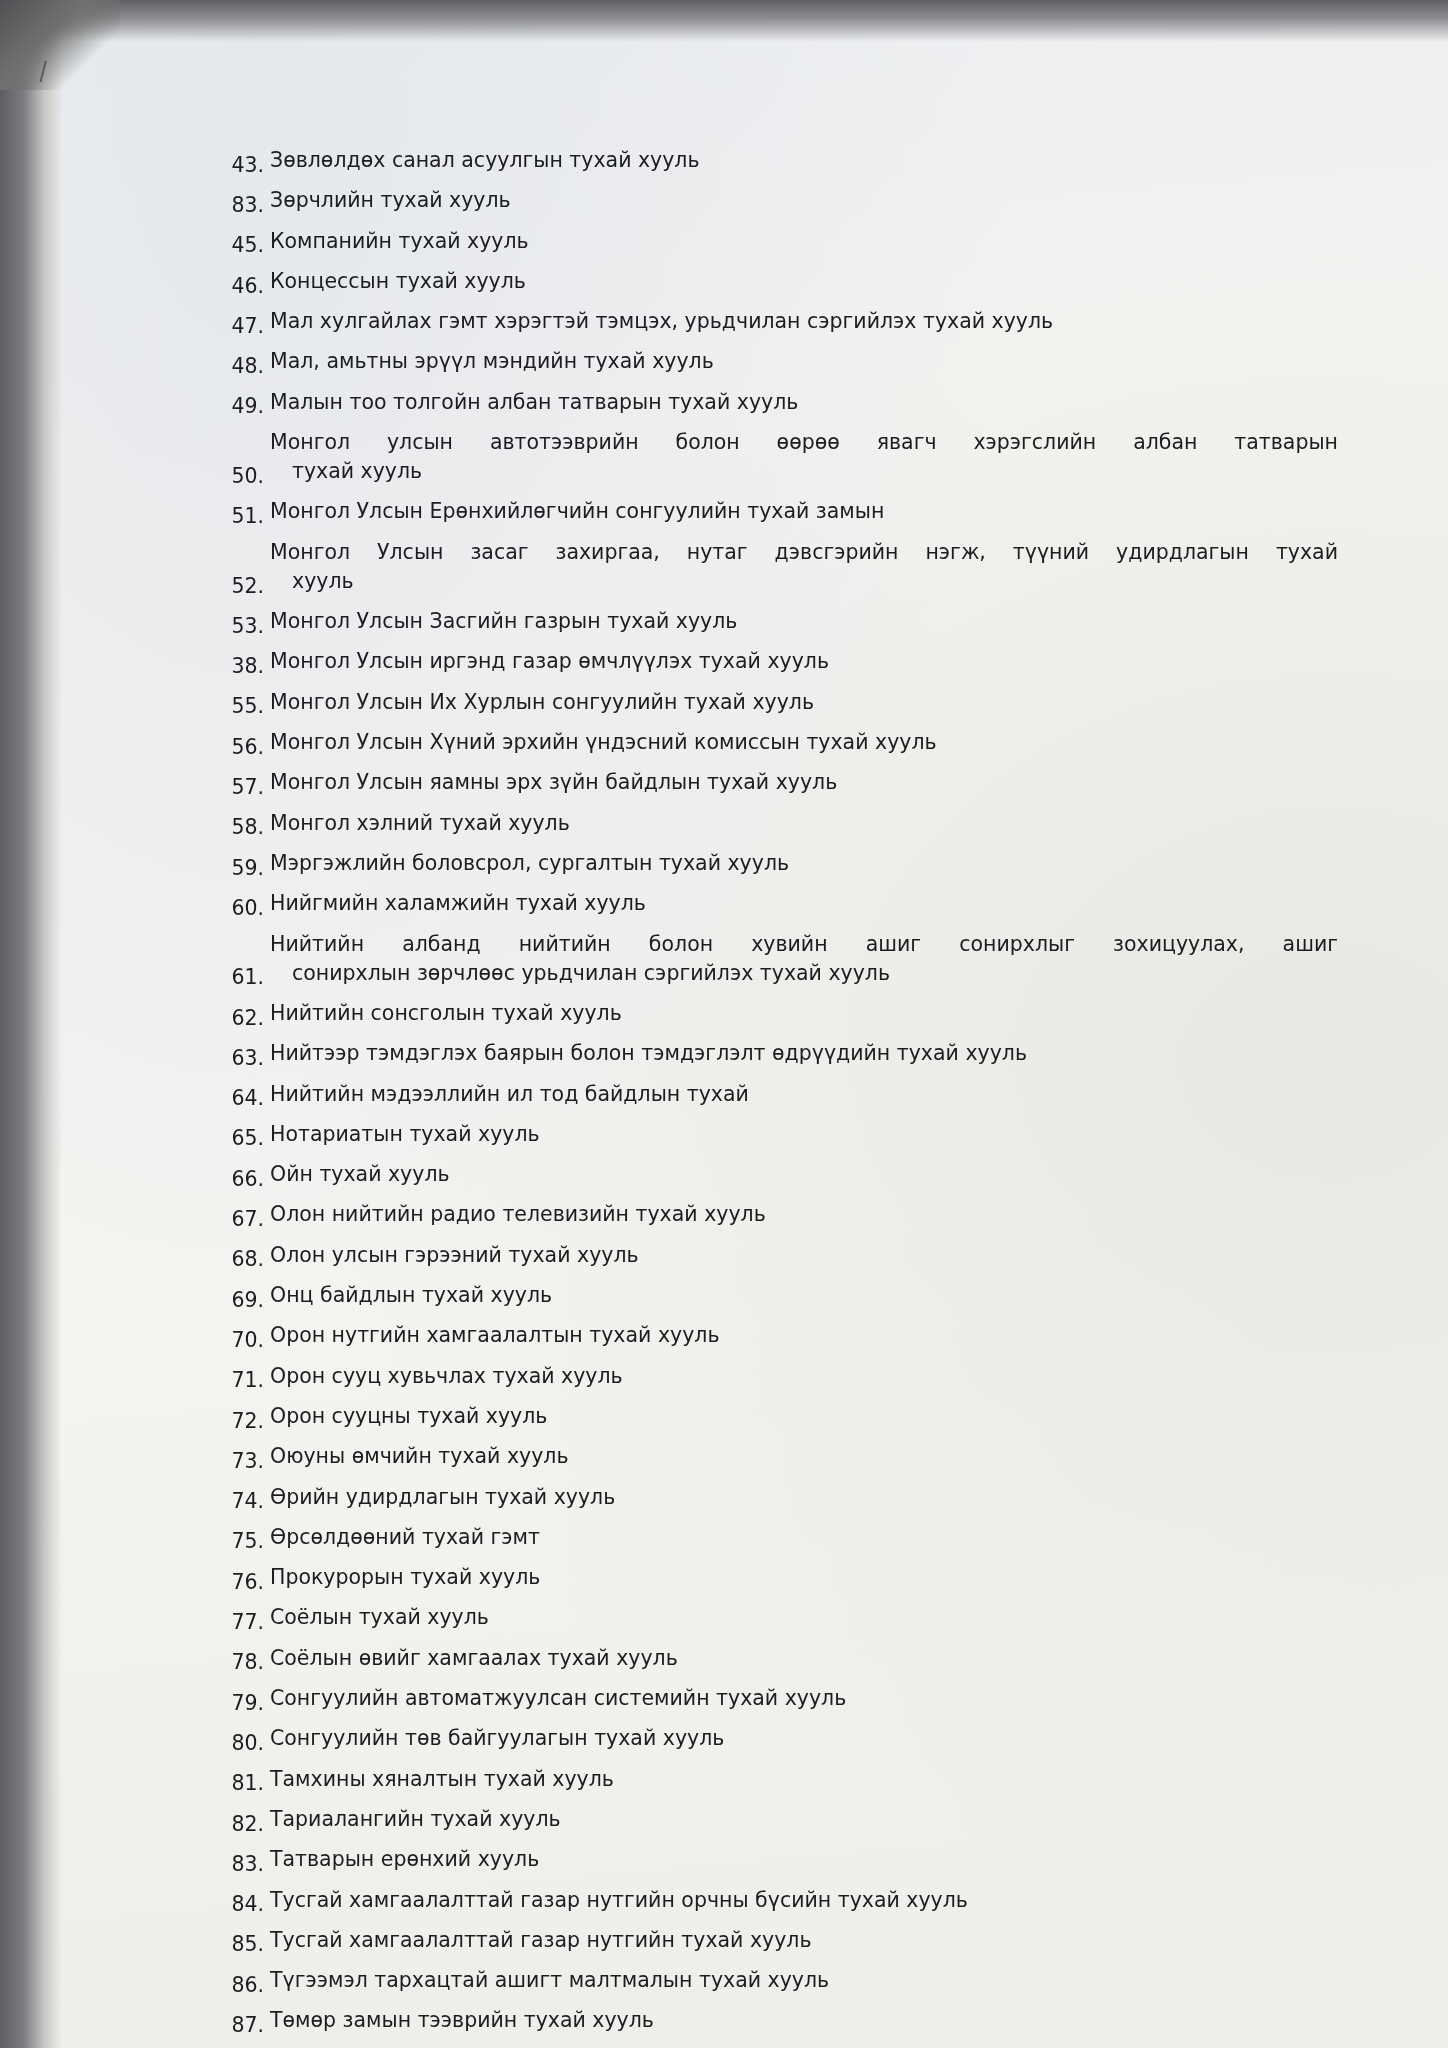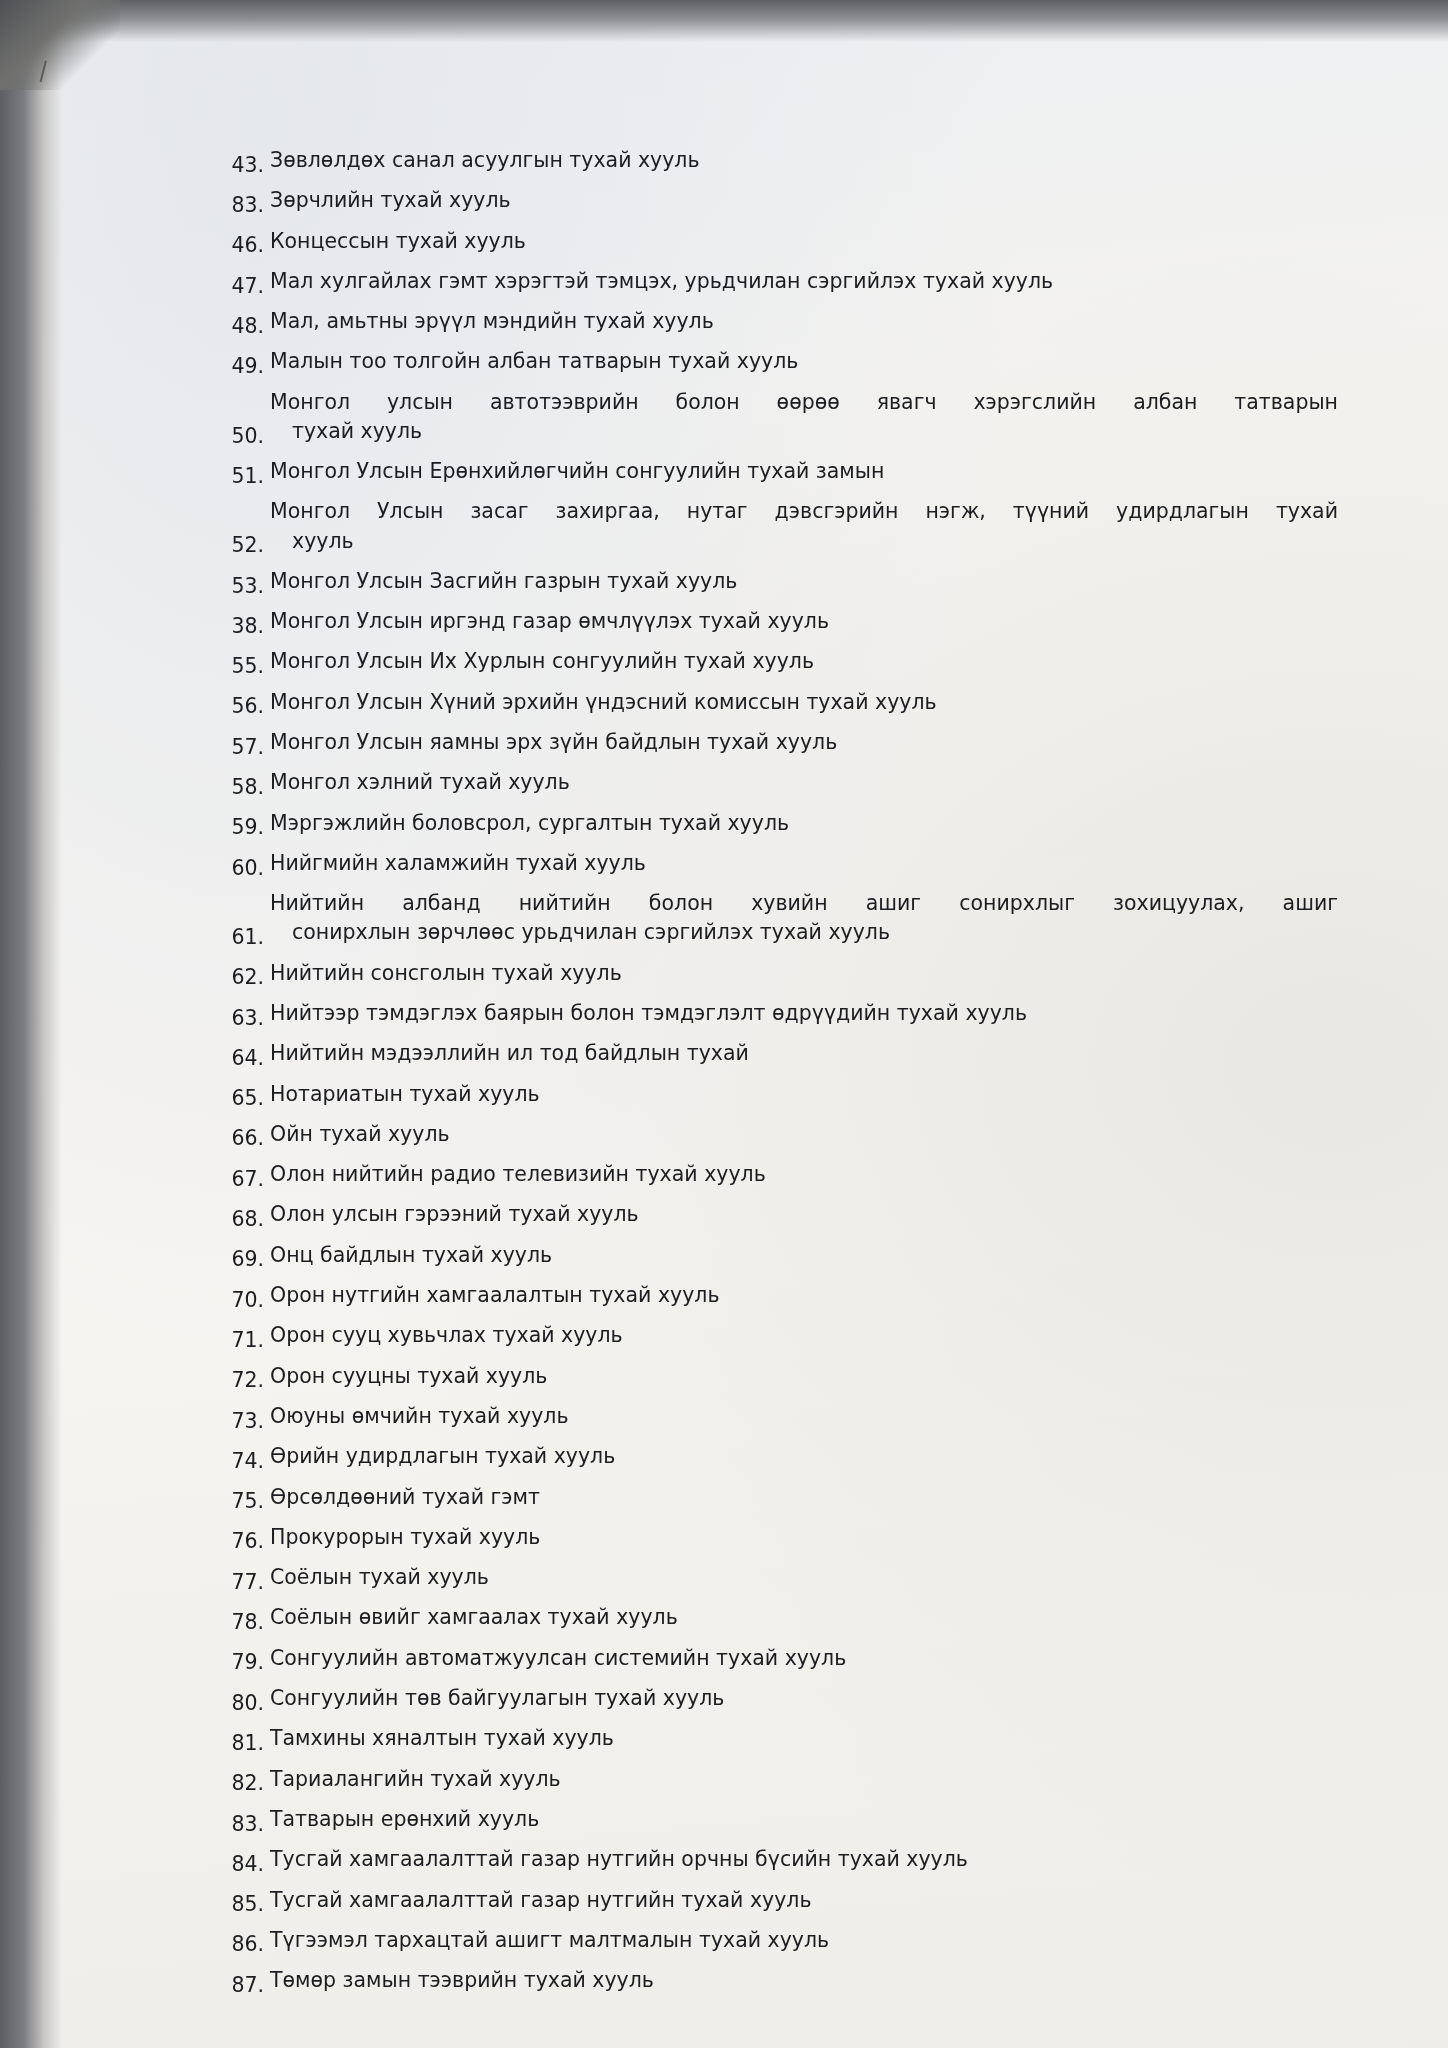--- a/index.html
+++ b/index.html
@@ -117,20 +117,24 @@
     <ol class="law-list" id="law-list">
         <li>
           <span class="num">43.</span>
           <span class="txt"><span class="ln">Зөвлөлдөх санал асуулгын тухай хууль</span></span>
         </li>
         <li>
           <span class="num">83.</span>
           <span class="txt"><span class="ln">Зөрчлийн тухай хууль</span></span>
         </li>
         <li>
+          <span class="num">45.</span>
+          <span class="txt"><span class="ln">Компанийн тухай хууль</span></span>
+        </li>
+        <li>
           <span class="num">46.</span>
           <span class="txt"><span class="ln">Концессын тухай хууль</span></span>
         </li>
         <li>
           <span class="num">47.</span>
           <span class="txt"><span class="ln">Мал хулгайлах гэмт хэрэгтэй тэмцэх, урьдчилан сэргийлэх тухай хууль</span></span>
         </li>
         <li>
           <span class="num">48.</span>
           <span class="txt"><span class="ln">Мал, амьтны эрүүл мэндийн тухай хууль</span></span>

